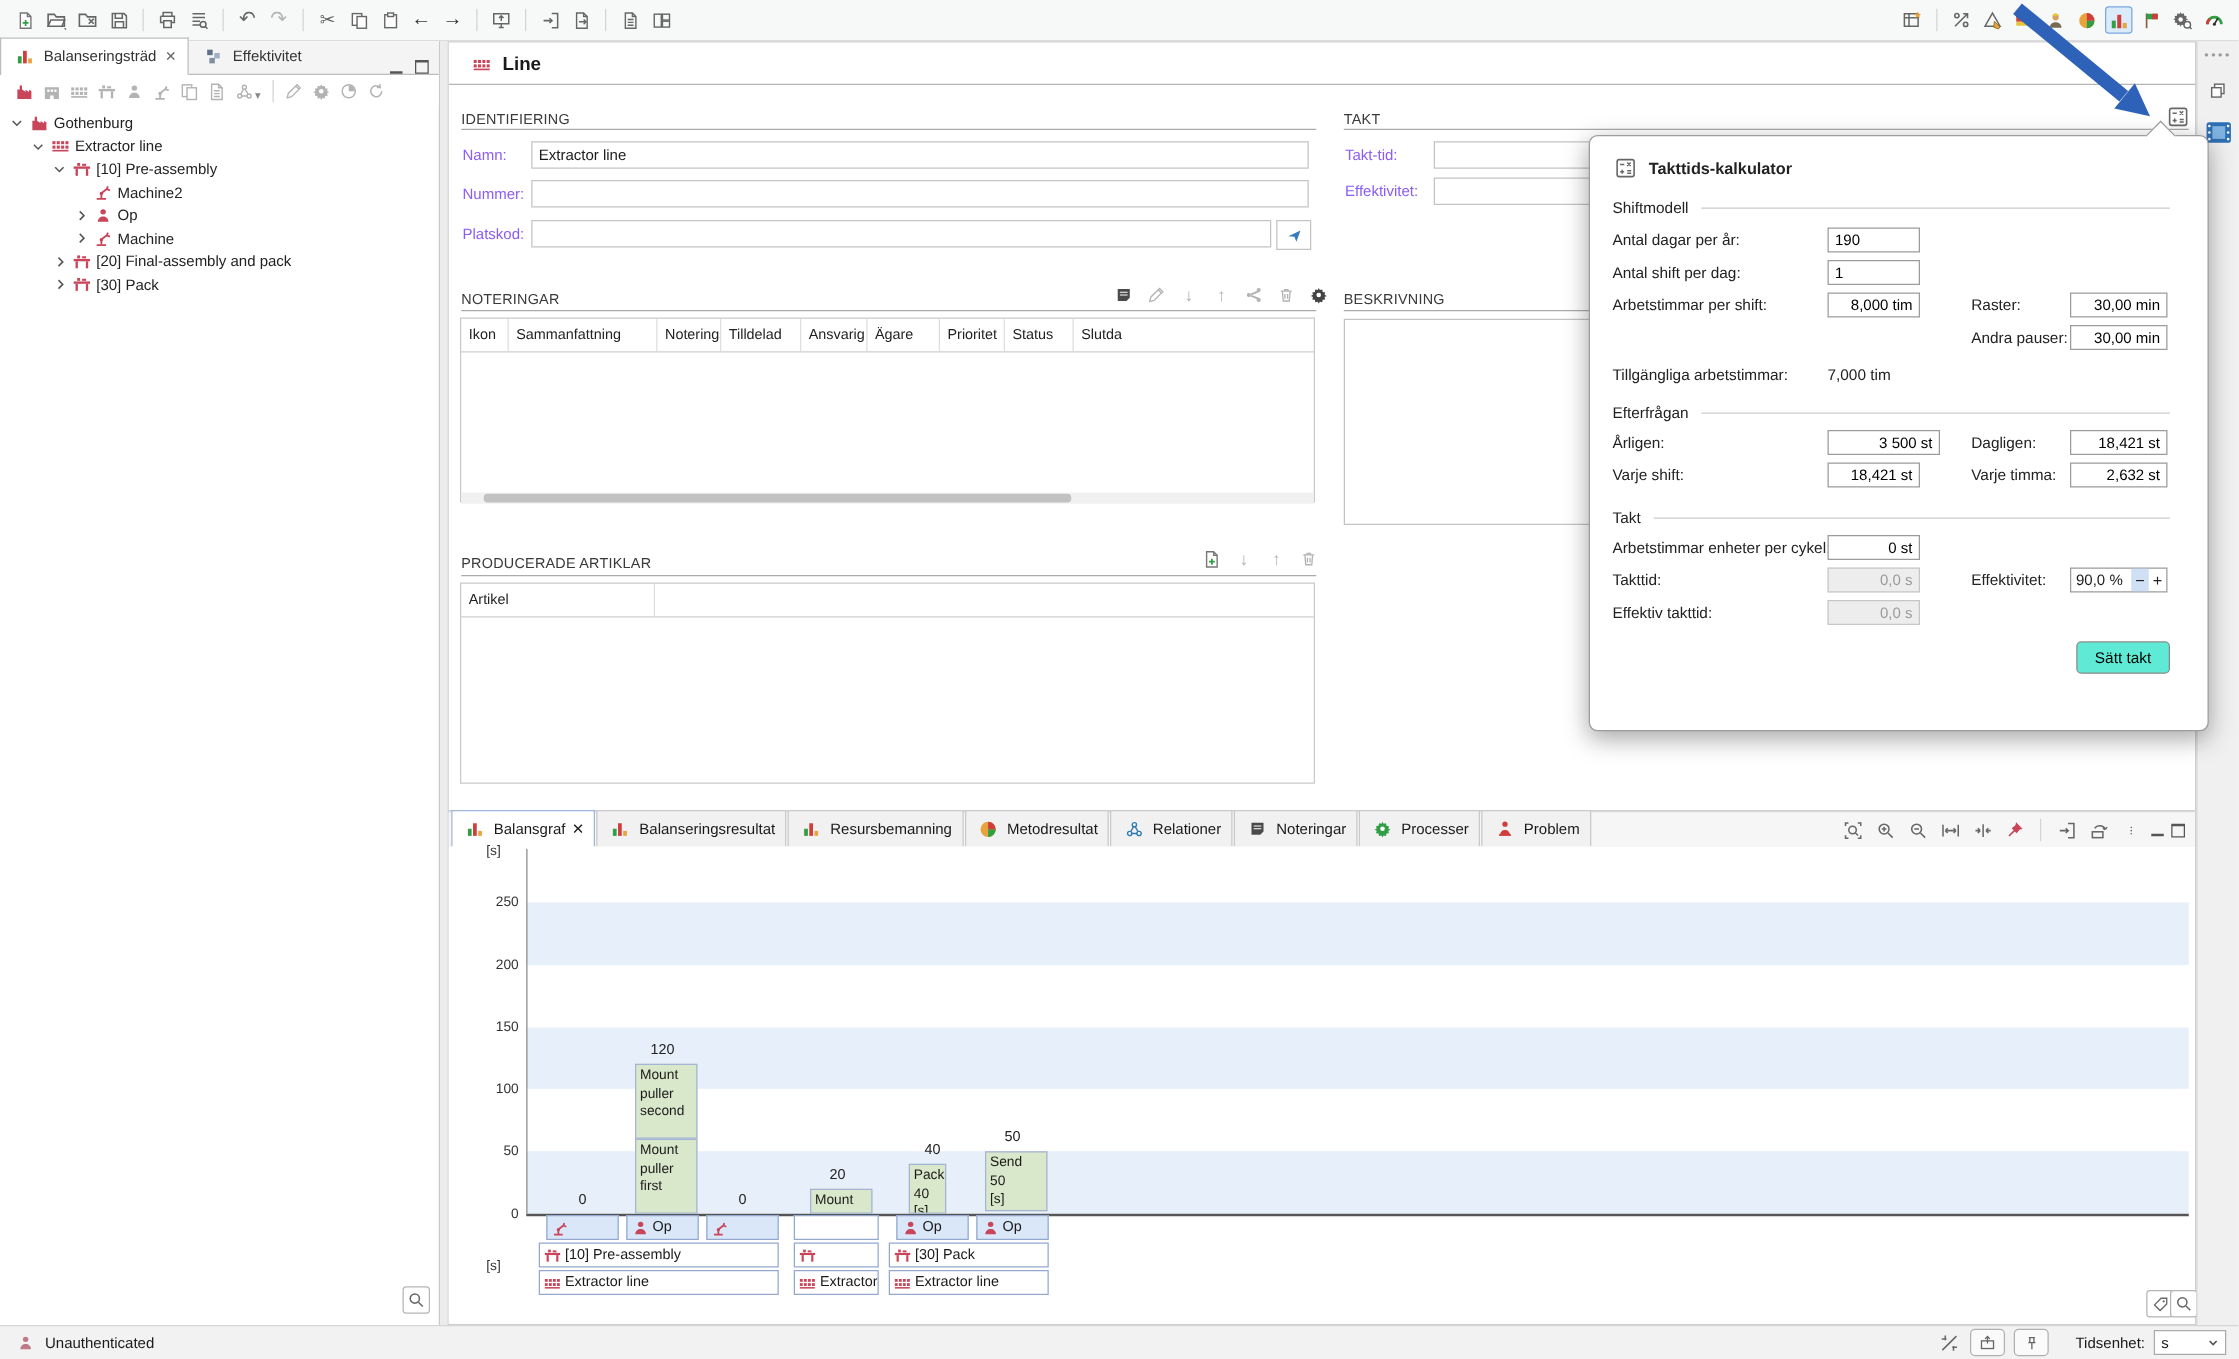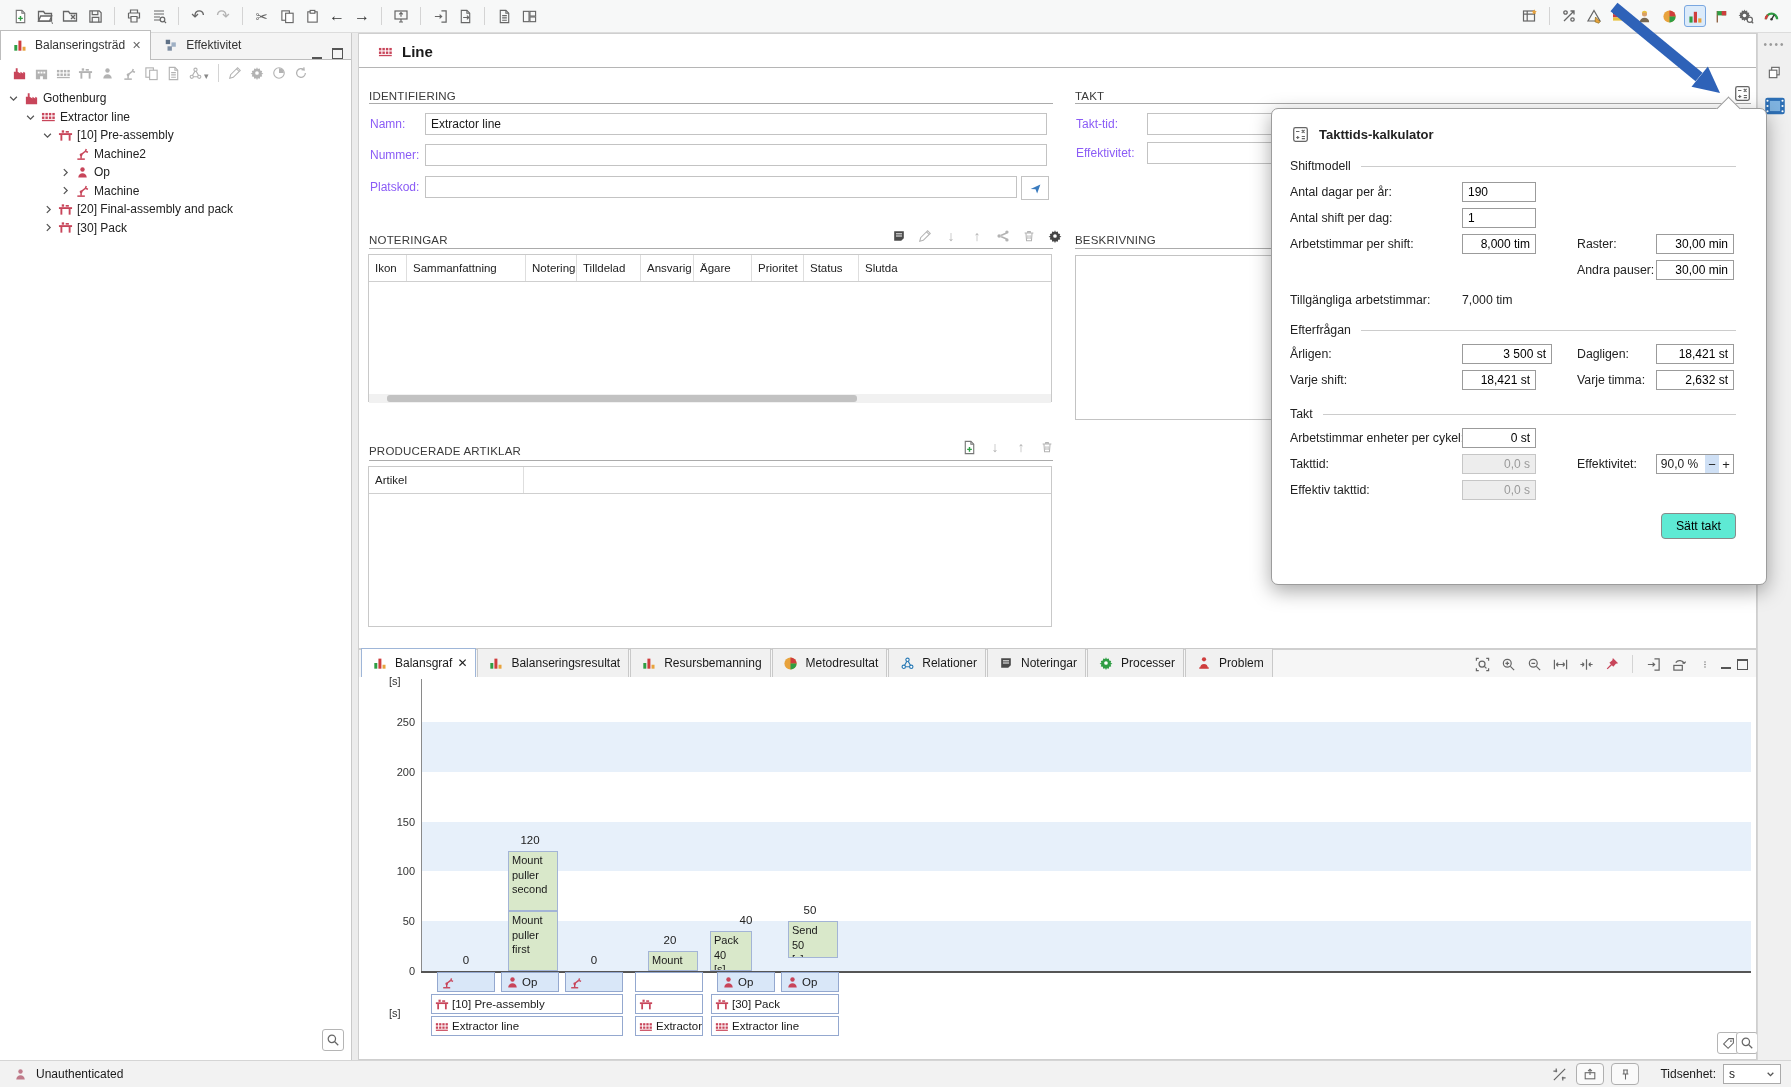--- a/index.html
+++ b/index.html
@@ -1060,38 +1060,38 @@
                 <rect x="1" y="8" width="2.6" height="2.6"></rect>
                 <rect x="4.7" y="8" width="2.6" height="2.6"></rect>
                 <rect x="8.4" y="8" width="2.6" height="2.6"></rect>
                 <rect x="12.1" y="8" width="2.6" height="2.6"></rect>
                 <rect x="1" y="11.6" width="13.7" height="1.4"></rect>
               </g>
             </svg>
           </span>
           <span>Extractor line</span>
         </div>
-        <div class="barseg" style="position: absolute; left: 351px; top: 254.16px; width: 42px; height: 39.84px;">
+        <div class="barseg" style="position: absolute; left: 368px; top: 254.16px; width: 30px; height: 39.84px;">
           <div>Pack</div>
           <div>40</div>
           <div>[s]</div>
         </div>
         <div class="barval" style="left: 358px; top: 237.16px; width: 58px;">40</div>
         <div class="ccell res" style="position: absolute; left: 358px; top: 295px; width: 58px;">
           <span class="icon red" style="width: 14px; height: 14px;">
             <svg viewBox="0 0 16 16" width="13" height="13">
               <g fill="currentColor">
                 <circle cx="8" cy="4.3" r="2.7"></circle>
                 <path d="M2.8 14c0-3.1 2.3-5.1 5.2-5.1s5.2 2 5.2 5.1z"></path>
               </g>
             </svg>
           </span>
           <span>Op</span>
         </div>
-        <div class="barseg" style="position: absolute; left: 429px; top: 244.2px; width: 50px; height: 37px;">
+        <div class="barseg" style="position: absolute; left: 429px; top: 244.2px; width: 50px; height: 48px;">
           <div>Send</div>
           <div>50</div>
           <div>[s]</div>
         </div>
         <div class="barval" style="left: 422px; top: 227.2px; width: 58px;">50</div>
         <div class="ccell res" style="position: absolute; left: 422px; top: 295px; width: 58px;">
           <span class="icon red" style="width: 14px; height: 14px;">
             <svg viewBox="0 0 16 16" width="13" height="13">
               <g fill="currentColor">
                 <circle cx="8" cy="4.3" r="2.7"></circle>

